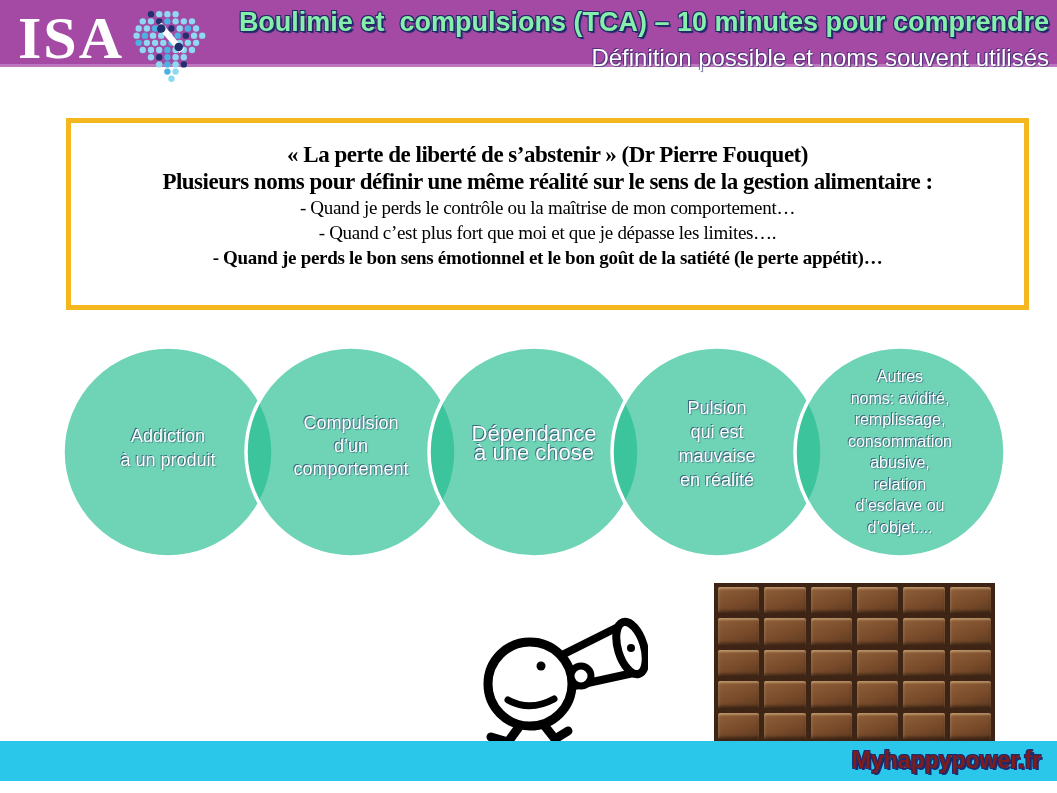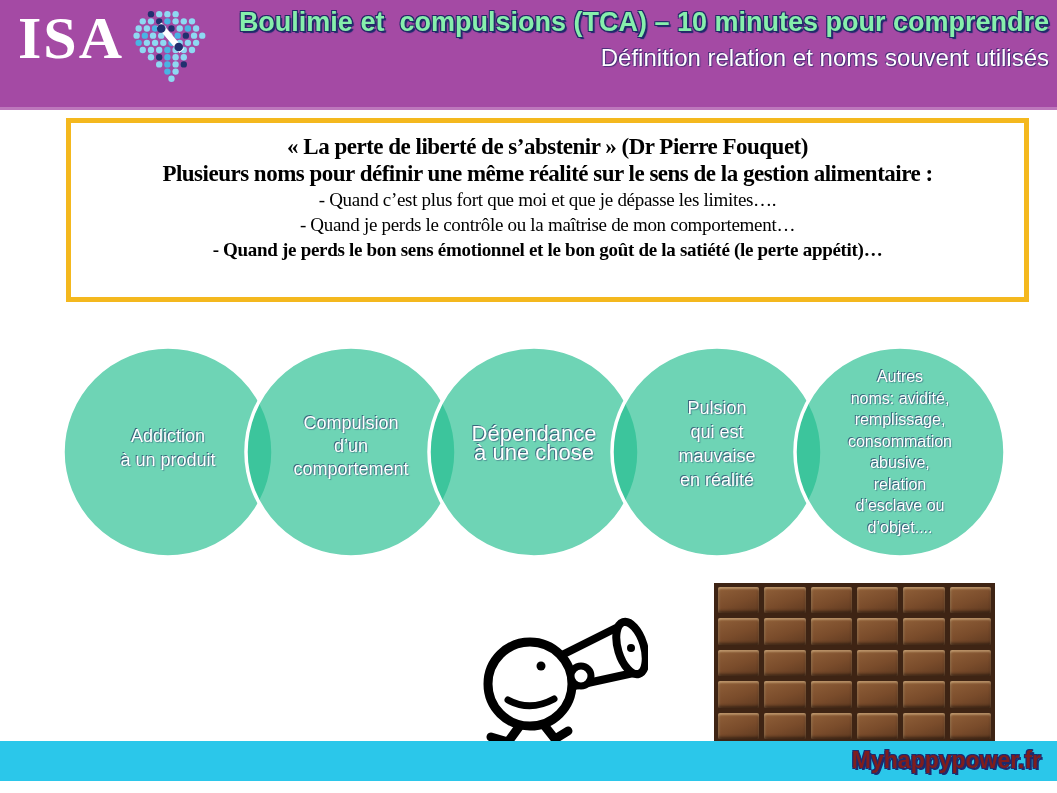--- a/index.html
+++ b/index.html
@@ -2,21 +2,21 @@
 <html><head>
 <meta charset="utf-8">
 <style>
   html,body{margin:0;padding:0;}
   body{
     width:1057px;height:793px;position:relative;background:#fff;
     font-family:"Liberation Sans",sans-serif;overflow:hidden;
   }
   
   .header{
-    position:absolute;left:0;top:0;width:1057px;height:110px;
+    position:absolute;left:0;top:0;width:1057px;height:67px;
     background:#A44AA4;border-bottom:3px solid #BD77BC;box-sizing:border-box;
   }
   .isa-text{
     position:absolute;left:18px;top:4px;
     font-family:"Liberation Serif",serif;font-weight:bold;font-size:60px;
     color:#fff;letter-spacing:2px;
   }
   .brain{position:absolute;left:128px;top:8px;}
   .titles{position:absolute;right:8px;top:5px;text-align:right;}
   .title{
@@ -24,21 +24,21 @@
     text-shadow:-1px -1px 0 #232a66,1px -1px 0 #232a66,-1px 1px 0 #232a66,2px 2px 1px #1b2a6b;
   }
   .subtitle{
     font-size:24px;color:#fff;line-height:30px;margin-top:4px;
     text-shadow:-1px -1px 0 rgba(30,35,100,.65),1px 1px 1px rgba(30,35,100,.65);
   }
   
   .qbox{
     position:absolute;left:66px;top:118px;width:953px;height:164px;
     border:5px solid #F4B81E;background:#fff;text-align:center;
-    font-family:"Liberation Serif",serif;color:#000;padding-top:10px;
+    font-family:"Liberation Serif",serif;color:#000;padding-top:18px;
   }
   .q-head{font-size:23px;font-weight:bold;line-height:27px;letter-spacing:-0.5px;}
   .q-bullet{font-size:19px;line-height:25px;letter-spacing:-0.3px;}
   .q-bullet.bold{font-weight:bold;}
   
   .venn{position:absolute;left:58px;top:344px;}
   .vc{fill:rgba(35,190,142,0.66);stroke:#fff;stroke-width:3.5;}
   .clabel{
     position:absolute;width:184px;text-align:center;color:#fff;font-weight:normal;
     white-space:pre-line;
@@ -138,29 +138,29 @@
           <circle cx="46" cy="62" r="3.1" fill="#8ED9F2"></circle>
           <circle cx="42" cy="69" r="3.1" fill="#8ED9F2"></circle>
         </g>
       <line x1="30" y1="16" x2="52" y2="42" stroke="#fff" stroke-width="6"></line>
       <circle cx="32" cy="20" r="4.2" fill="#20306F"></circle>
       <circle cx="49" cy="38" r="4.2" fill="#20306F"></circle>
     </svg>
   </span>
   <div class="titles">
     <div class="title">Boulimie et  compulsions (TCA) – 10 minutes pour comprendre</div>
-    <div class="subtitle">Définition relation et noms souvent utilisés</div>
+    <div class="subtitle">Définition possible et noms souvent utilisés</div>
   </div>
 </div>
 
 <div class="qbox">
   <div class="q-head">« La perte de liberté de s’abstenir » (Dr Pierre Fouquet)</div>
   <div class="q-head">Plusieurs noms pour définir une même réalité sur le sens de la gestion alimentaire :</div>
+  <div class="q-bullet">- Quand je perds le contrôle ou la maîtrise de mon comportement…</div>
   <div class="q-bullet">- Quand c’est plus fort que moi et que je dépasse les limites….</div>
-  <div class="q-bullet">- Quand je perds le contrôle ou la maîtrise de mon comportement…</div>
   <div class="q-bullet bold">- Quand je perds le bon sens émotionnel et le bon goût de la satiété (le perte appétit)…</div>
 </div>
 
 <svg class="venn" width="948" height="218" viewBox="0 0 948 218">
   <circle class="vc" cx="110" cy="108" r="105"></circle>
   <circle class="vc" cx="293" cy="108" r="105"></circle>
   <circle class="vc" cx="476" cy="108" r="105"></circle>
   <circle class="vc" cx="659" cy="108" r="105"></circle>
   <circle class="vc" cx="842" cy="108" r="105"></circle>
 </svg>

